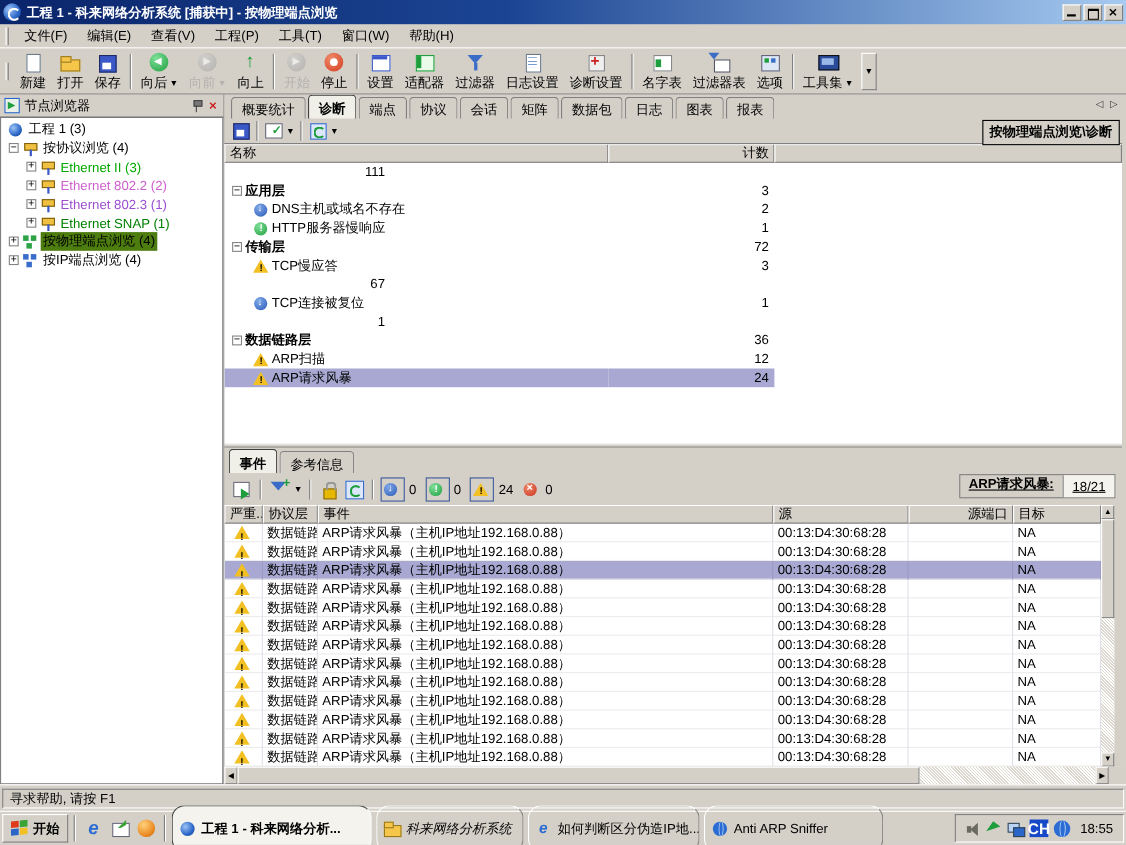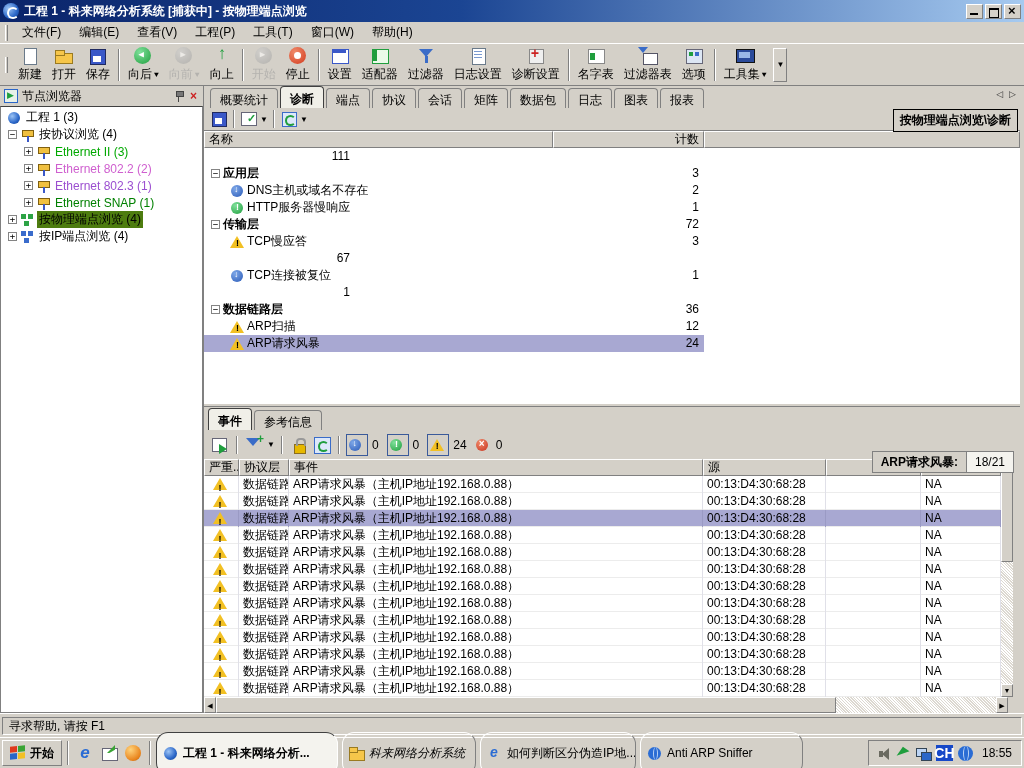--- a/index.html
+++ b/index.html
@@ -26,21 +26,21 @@
   .winbtn.rest::after{content:"";position:absolute;left:3px;top:3px;width:8px;height:7px;border:1px solid #000;border-top-width:2px;}
   .winbtn.close::after{content:"×";position:absolute;left:3px;top:-2px;font-weight:bold;font-size:13px;color:#000;}
 
   
   #menubar { height:22px; display:flex; align-items:center; padding-left:4px; border-bottom:1px solid #fff; }
   .grip { width:3px; height:16px; border-left:1px solid #fff; border-right:1px solid #808080; margin:0 5px 0 1px; flex:none;}
   .menu-item { padding:3px 9px; }
 
   
   #toolbar { height:42px; display:flex; align-items:center; padding-left:4px; border-bottom:1px solid #808080; }
-  .tb-btn { height:38px; padding:2px 5px 1px; display:flex; flex-direction:column; align-items:center; justify-content:center; gap:1px; white-space:nowrap;font-family:Liberation Mono, monospace; }
+  .tb-btn { height:38px; padding:2px 5px 1px; display:flex; flex-direction:column; align-items:center; justify-content:flex-start; gap:1px; white-space:nowrap; }
   .tb-btn .lblrow { display:flex; align-items:center; gap:2px; }
   .tb-btn.disabled { color:#9b9a92; filter:grayscale(1) opacity(.55); }
   .tb-sep { width:2px; height:32px; border-left:1px solid #808080; border-right:1px solid #fff; margin:0 3px; flex:none;}
   .tb-drop { font-size:8px; }
   #tb-overflow { margin-left:2px; width:14px; height:34px; display:flex; align-items:center; justify-content:center; font-size:8px;}
 
   
   .tbi { width:20px; height:18px; position:relative; display:inline-block; flex:none;}
   .tbi-new-document::before{content:"";position:absolute;left:4px;top:1px;width:11px;height:15px;background:#fff;border:1px solid #6a7a8a;}
   .tbi-open-folder::before{content:"";position:absolute;left:1px;top:6px;width:16px;height:9px;background:#f6c64a;border:1px solid #9a7a20;}
@@ -151,21 +151,21 @@
   .ebi-export::before{content:"";position:absolute;left:2px;top:3px;width:13px;height:12px;background:#fff;border:1px solid #667;}
   .ebi-export::after{content:"";position:absolute;left:9px;top:9px;border-top:5px solid transparent;border-bottom:5px solid transparent;border-left:8px solid #1f9e3d;}
   .ebi-filter-add::before{content:"";position:absolute;border-left:7px solid transparent;border-right:7px solid transparent;border-top:8px solid #3a6cc8;left:2px;top:3px;}
   .ebi-filter-add::after{content:"+";position:absolute;right:0px;top:-3px;color:#1f9e3d;font-weight:bold;font-size:12px;}
   .ebi-lock::before{content:"";position:absolute;left:5px;top:9px;width:10px;height:8px;background:#e6b800;border:1px solid #8a6d1f;}
   .ebi-lock::after{content:"";position:absolute;left:7px;top:3px;width:6px;height:6px;border:2px solid #999;border-bottom:none;border-radius:4px 4px 0 0;}
   .ebi-refresh2::before{content:"";position:absolute;left:2px;top:2px;width:15px;height:15px;background:#dce8fa;border:1px solid #3a6cc8;}
   .ebi-refresh2::after{content:"";position:absolute;left:6px;top:6px;width:7px;height:7px;border:2px solid #1f9e3d;border-right-color:transparent;border-radius:50%;}
   .counter-box { width:22px; height:22px; border:1px solid #3a5a9a; display:flex; align-items:center; justify-content:center; flex:none; background:#d4d0c8;}
   .counter-val { padding:0 8px 0 4px; }
-  #storm-box { position:absolute; right:6px; top:21px; display:flex; align-items:center; height:22px; border:1px solid #808080; background:#d4d0c8;}
+  #storm-box { position:absolute; right:6px; top:1px; display:flex; align-items:flex-start; height:22px; border:1px solid #808080; background:#d4d0c8;text-decoration:underline;}
   #storm-label { font-weight:bold; padding:0 8px; }
   #storm-value { background:#f4f3ee; border-left:1px solid #808080; height:100%; display:flex; align-items:center; padding:0 8px; }
 
   
   #events-wrap { flex:1; display:flex; overflow:hidden;}
   #events-table { width:797px; flex:none; background:#fff; display:flex; flex-direction:column; overflow:hidden;}
   .ev-row { display:flex; height:17px; flex:none; align-items:center; border-bottom:1px solid #ececec;}
   .ev-cell { height:17px; line-height:16px; padding:0 4px; border-right:1px solid #e0e0e8; white-space:nowrap; overflow:hidden; display:flex; align-items:center;}
   .ev-row.selected { background:#a8a8d2; }
   .ev-row.selected .ev-cell { border-right-color:#9a9ac4; border-bottom:none;}

